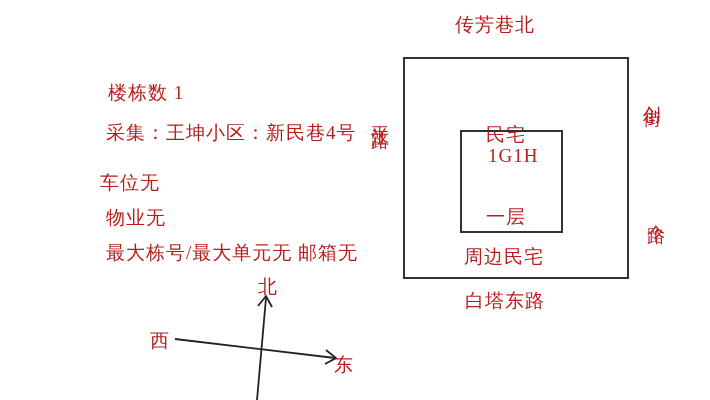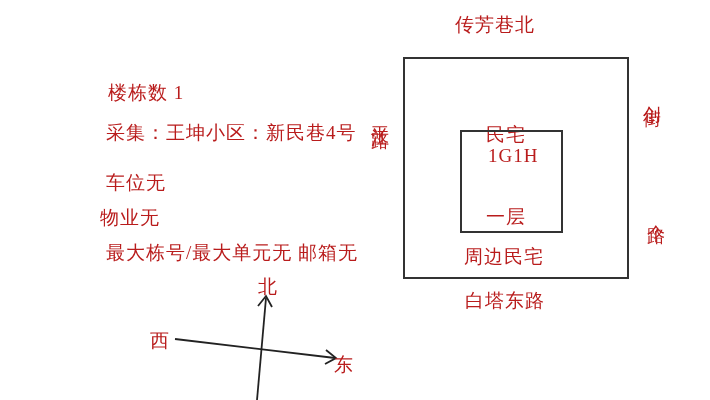--- a/index.html
+++ b/index.html
@@ -9,22 +9,22 @@
     .lbl { font-size: 19px; letter-spacing: 1px; }
     .vert { writing-mode: vertical-rl; text-orientation: upright; font-size: 18px; letter-spacing: 3px; }
     .box { position: absolute; border: 2px solid #333; box-sizing: border-box; }
     svg { position: absolute; left: 0; top: 0; }
   </style>
 </head>
 <body>
 
 <div class="hw lbl" style="left:108px; top:80px;">楼栋数 1</div>
 <div class="hw lbl" style="left:106px; top:120px;text-align:right;">采集：王坤小区：新民巷4号</div>
-<div class="hw lbl" style="left:106px; top:170px;">车位无</div>
-<div class="hw lbl" style="left:100px; top:205px;">物业无</div>
+<div class="hw lbl" style="left:100px; top:170px;">车位无</div>
+<div class="hw lbl" style="left:106px; top:205px;">物业无</div>
 <div class="hw lbl" style="left:106px; top:240px;">最大栋号/最大单元无 邮箱无</div>
 
 <div class="hw lbl" style="left:455px; top:12px;">传芳巷北</div>
 <div class="hw vert" style="left:368px; top:112px;">平江路</div>
 <div class="hw vert" style="left:640px; top:92px;">创街</div>
 <div class="hw vert" style="left:644px; top:210px;">个路</div>
 <div class="hw lbl" style="left:465px; top:288px;">白塔东路</div>
 
 <div class="box" style="left:403px; top:57px; width:226px; height:222px;"></div>
 <div class="hw lbl" style="left:452px; top:244px;margin-left:12px;">周边民宅</div>

